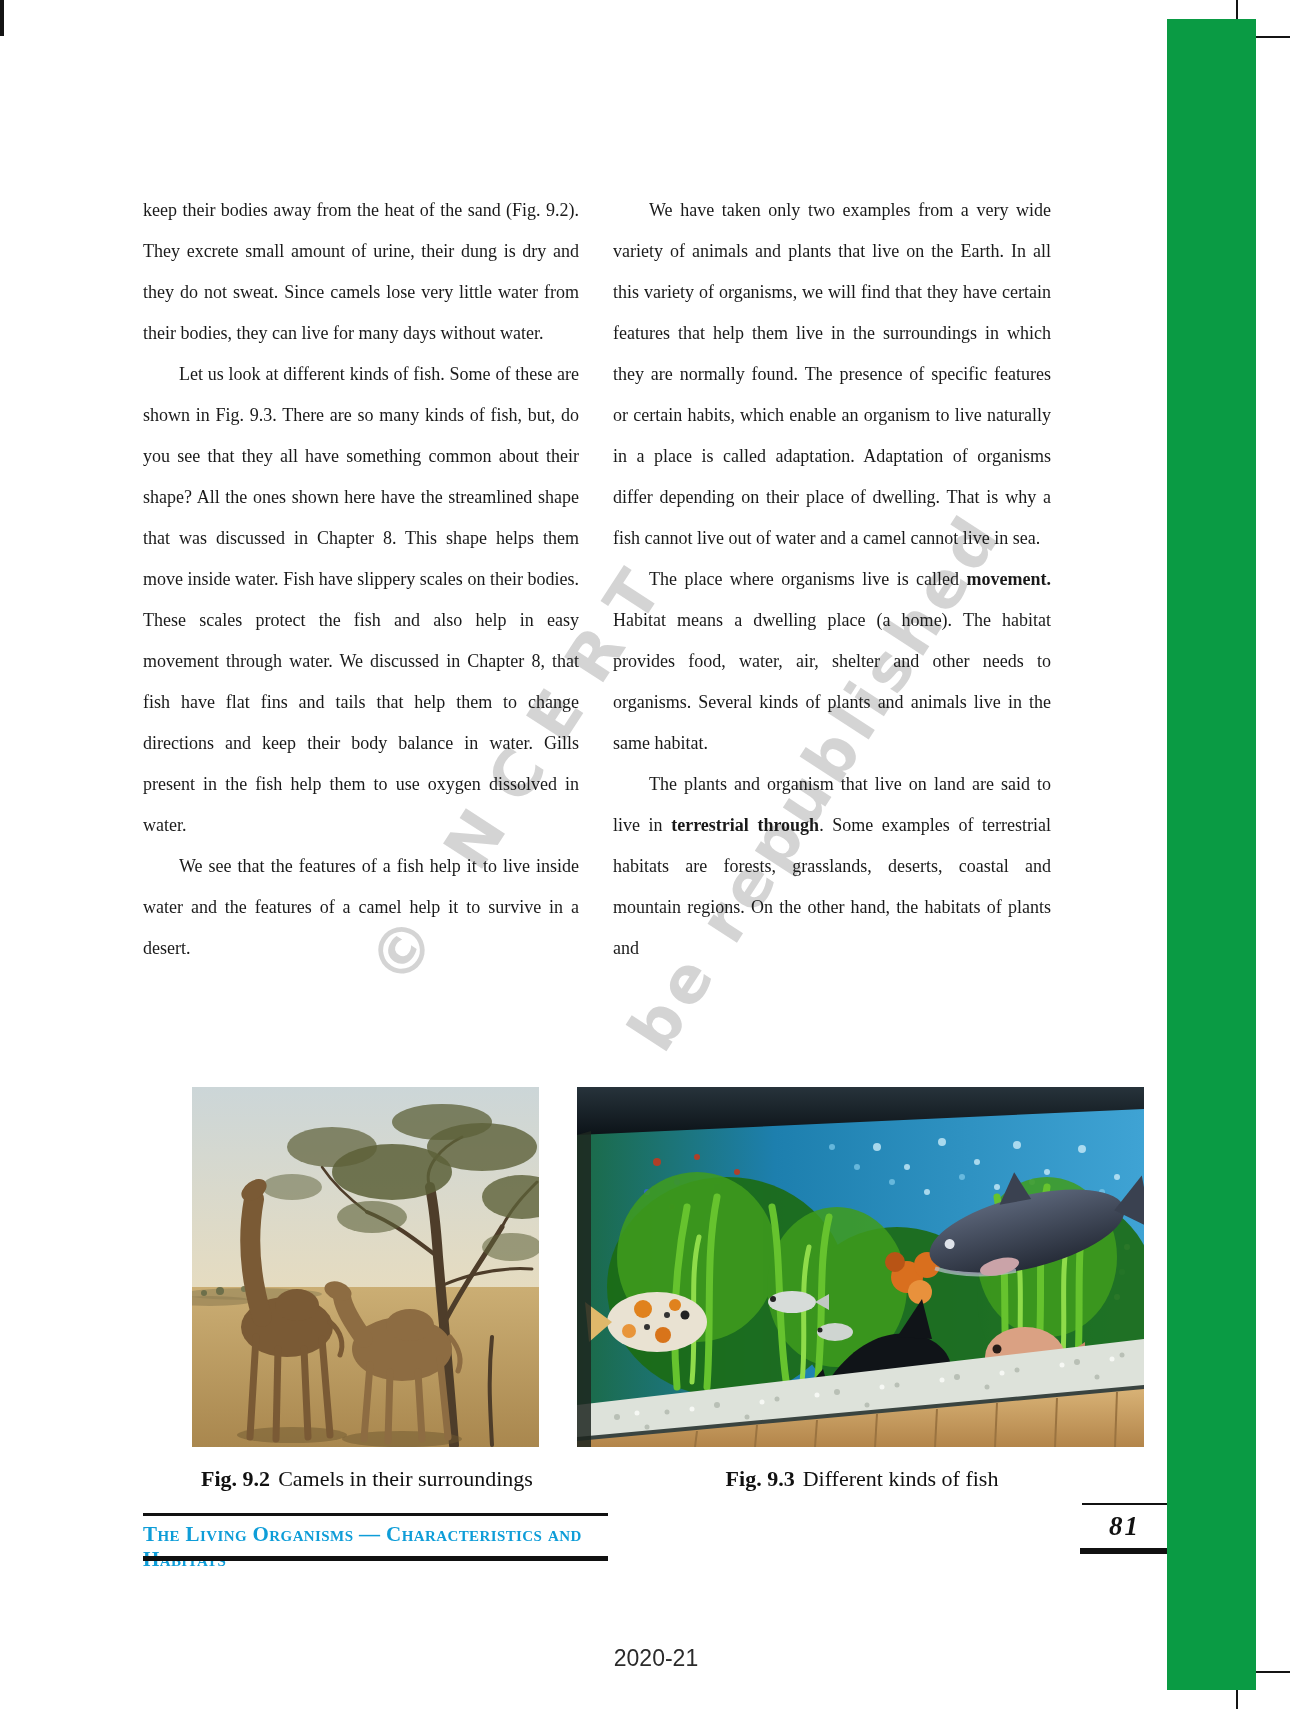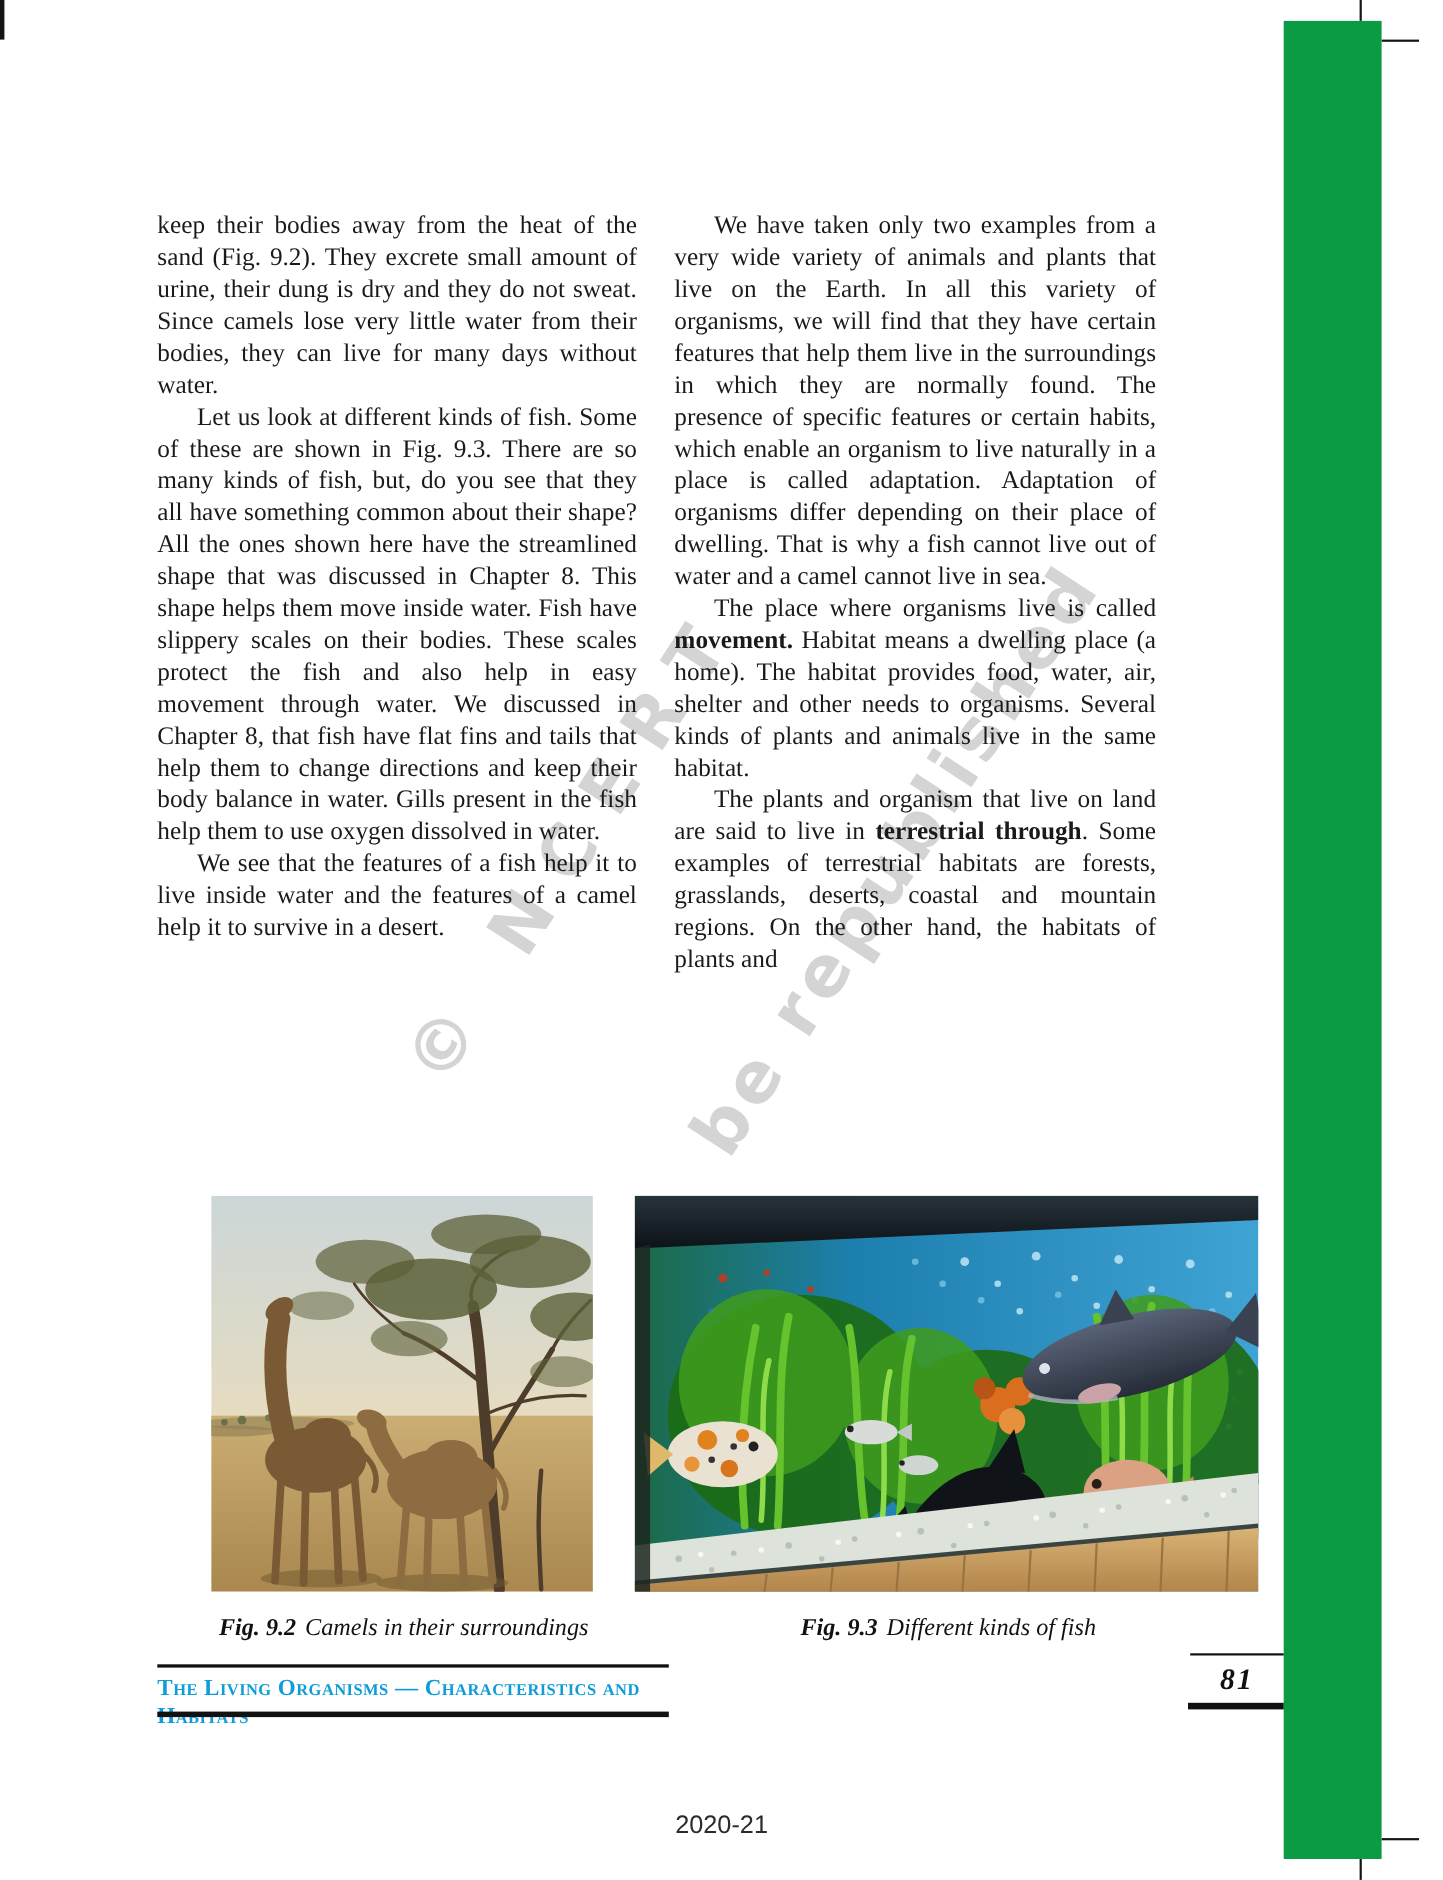--- a/index.html
+++ b/index.html
@@ -19,35 +19,35 @@
 
   
   .wm{position:absolute;font-family:"DejaVu Sans",sans-serif;font-weight:bold;
       color:rgba(128,128,128,0.34);white-space:nowrap;z-index:1;pointer-events:none;}
   .wm1{left:522px;top:767px;font-size:64px;letter-spacing:26px;
        transform:translate(-50%,-50%) rotate(-57deg);}
   .wm2{left:815px;top:782px;font-size:64px;letter-spacing:6px;
        transform:translate(-50%,-50%) rotate(-57deg);}
 
   
-  .col{position:absolute;top:190px;font-size:23px;line-height:29px;text-align:justify;
+  .col{position:absolute;top:190px;font-size:18px;line-height:41px;text-align:justify;
        z-index:2;hyphens:none;}
   .col-left{left:143px;width:436px;}
   .col-right{left:613px;width:438px;}
   .col p{margin:0;}
   .col p.indent{text-indent:36px;}
   .col b{font-weight:bold;}
 
   
   .figure-img{position:absolute;z-index:2;}
   .fig-camels{left:192px;top:1087px;width:347px;height:360px;}
   .fig-fish{left:577px;top:1087px;width:567px;height:360px;}
   .figure-img svg{display:block;width:100%;height:100%;}
 
-  .caption{position:absolute;top:1466px;z-index:2;font-style:italic;font-size:22px;
+  .caption{position:absolute;top:1466px;z-index:2;font-size:22px;
            text-align:center;color:#111;}
   .caption-1{left:172px;width:390px;}
   .caption-2{left:587px;width:550px;}
   .cap-label{font-weight:bold;margin-right:8px;}
 
   
   .footer-rule{position:absolute;background:#111;z-index:2;}
   .fr-top{left:143px;top:1513px;width:465px;height:3px;}
   .fr-bottom{left:143px;top:1556px;width:465px;height:5px;}
   .footer-title{position:absolute;left:143px;top:1522px;width:470px;z-index:2;

